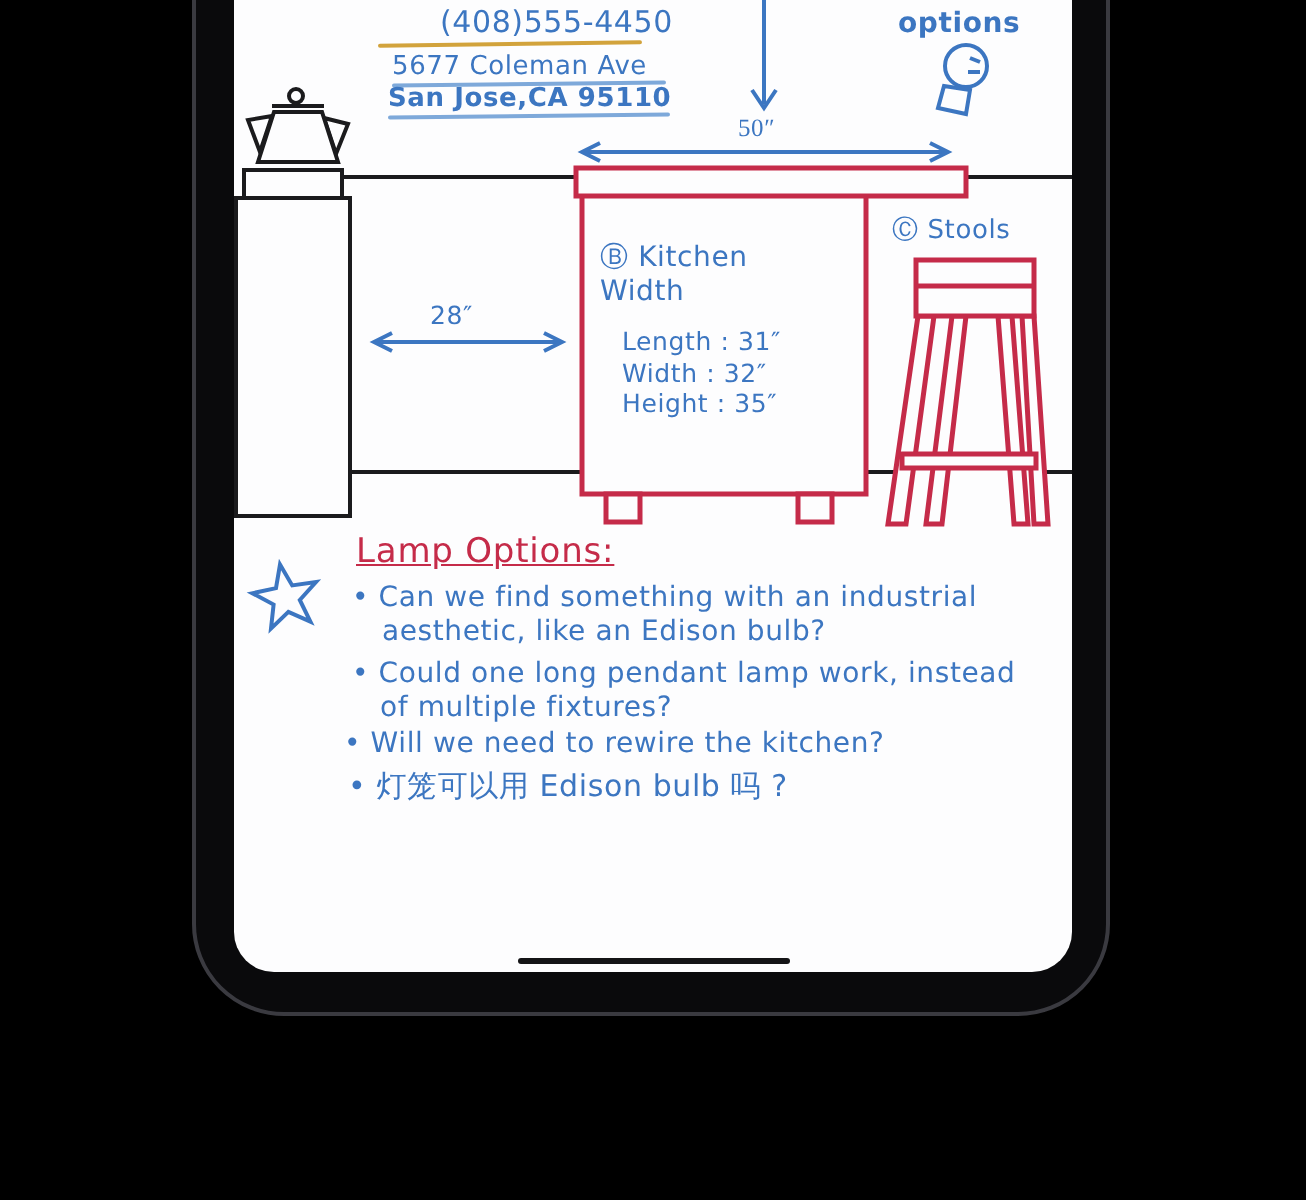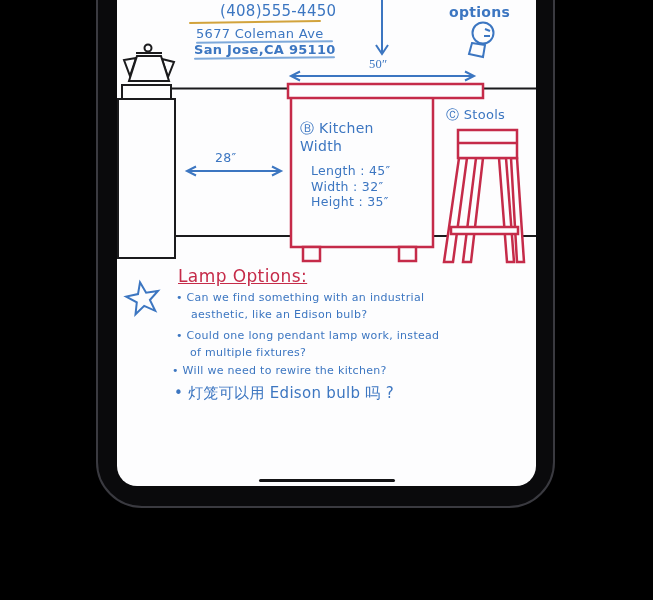--- a/index.html
+++ b/index.html
@@ -17,21 +17,21 @@
   }
   .home-bar{
     position:absolute;left:259px;top:479px;width:136px;height:3px;
     background:#141416;border-radius:2px;
   }
   .overlay{position:absolute;left:0;top:0;pointer-events:none;}
   .ink{position:absolute;color:#3c76c1;letter-spacing:.3px;white-space:nowrap;}
   .ink-red{position:absolute;color:#c52b49;letter-spacing:.4px;white-space:nowrap;}
   .underline{position:absolute;height:2px;border-radius:2px;}
   .dim-label{font-size:12.5px;}
-  .note-line{font-size:11px;}
+  .note-line{font-size:14px;}
 </style>
 </head>
 <body>
 
 <div class="tablet"></div>
 <div class="screen"></div>
 
 <svg class="overlay" width="653" height="600" viewBox="0 0 653 600">
 
   <g stroke="#1b1b1d" stroke-width="2" fill="none">
@@ -114,21 +114,21 @@
 <div class="ink dim-label" style="left:369px;top:57px;font-family:Liberation Serif, serif;">50″</div>
 <div class="ink dim-label" style="left:215px;top:150px;">28″</div>
 
 <div class="ink" style="left:300px;top:120px;font-size:14px;text-align:left;">
   <div><span>Ⓑ</span>
        <span>Kitchen</span></div>
   <div>Width</div>
 </div>
 
 <div class="ink" style="left:311px;top:163px;font-size:12.5px;line-height:15.5px;">
-  <div>Length : 45″</div>
+  <div>Length : 31″</div>
   <div>Width : 32″</div>
   <div>Height : 35″</div>
 </div>
 
 <div class="ink" style="left:446px;top:106px;font-size:13px;">
   <span>Ⓒ</span>
   <span>Stools</span>
 </div>
 
 <div class="ink-red" style="left:178px;top:266px;font-size:17px;text-decoration:underline;">Lamp Options:</div>

